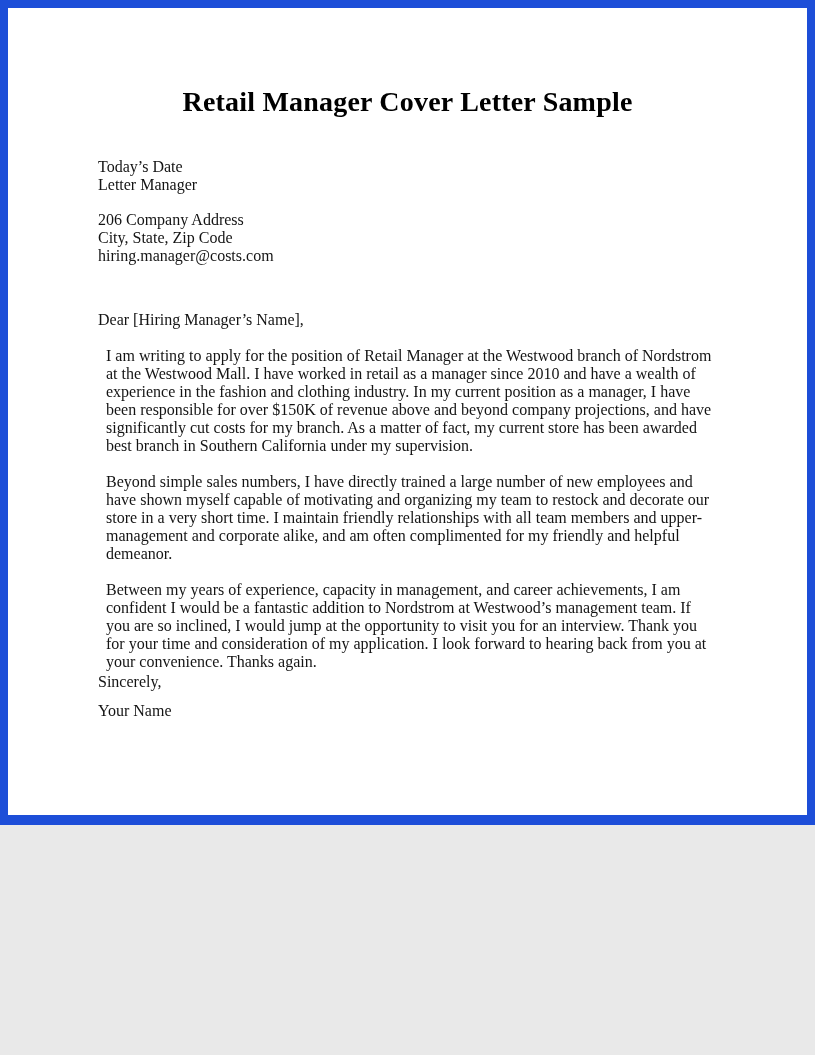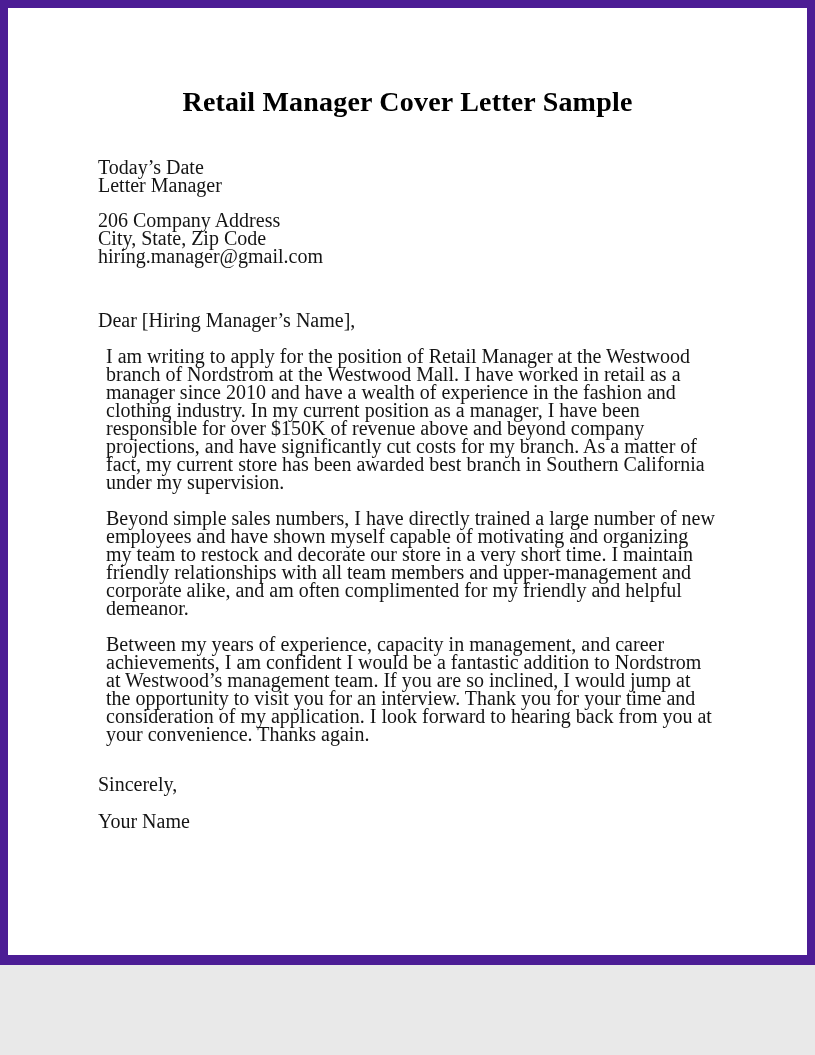--- a/index.html
+++ b/index.html
@@ -4,22 +4,22 @@
 <style>
   html, body {
     margin: 0;
     padding: 0;
     background: #e9e9e9;
     font-family: "Liberation Serif", "DejaVu Serif", serif;
   }
   .canvas {
     position: relative;
     width: 815px;
-    height: 965px;
-    background: #4c1d95;
+    height: 825px;
+    background: #1d4ed8;
     overflow: hidden;
   }
   .sheet {
     position: absolute;
     top: 8px;
     left: 8px;
     right: 8px;
     bottom: 10px;
     background: #ffffff;
     color: #141414;
@@ -28,60 +28,60 @@
     margin: 78px 0 0 0;
     text-align: center;
     font-size: 28px;
     font-weight: bold;
     color: #000000;
     letter-spacing: 0.2px;
   }
   .content {
     margin: 40px 89px 0 90px; 
     width: 620px;
-    font-size: 20px;
+    font-size: 16px;
     line-height: 18px;
   }
   .line {
     white-space: pre;
   }
   .address-group {
     margin-top: 17px;
   }
   .salutation {
     margin-top: 46px;
   }
   .body-paragraph {
     margin: 18px 0 0 8px;
   }
   .closing {
-    margin-top: 32px;
+    margin-top: 2px;
   }
   .signature {
-    margin-top: 19px;
+    margin-top: 11px;
   }
 </style>
 </head>
 <body>
 
 <div class="canvas">
   <div class="sheet">
 
     <h1 class="doc-title">Retail Manager Cover Letter Sample</h1>
 
     <div class="content">
 
       <div class="header-block">
         <div class="line">Today’s Date</div>
         <div class="line">Letter Manager</div>
 
         <div class="address-group">
           <div class="line">206 Company Address</div>
           <div class="line">City, State, Zip Code</div>
-          <div class="line">hiring.manager@gmail.com</div>
+          <div class="line">hiring.manager@costs.com</div>
         </div>
       </div>
 
       <div class="salutation line">Dear [Hiring Manager’s Name],</div>
 
       <p class="body-paragraph">I am writing to apply for the position of Retail Manager at the Westwood branch of Nordstrom at the Westwood Mall. I have worked in retail as a manager since 2010 and have a wealth of experience in the fashion and clothing industry. In my current position as a manager, I have been responsible for over $150K of revenue above and beyond company projections, and have significantly cut costs for my branch. As a matter of fact, my current store has been awarded best branch in Southern California under my supervision.</p>
 
       <p class="body-paragraph">Beyond simple sales numbers, I have directly trained a large number of new employees and have shown myself capable of motivating and organizing my team to restock and decorate our store in a very short time. I maintain friendly relationships with all team members and upper-management and corporate alike, and am often complimented for my friendly and helpful demeanor.</p>
 
       <p class="body-paragraph">Between my years of experience, capacity in management, and career achievements, I am confident I would be a fantastic addition to Nordstrom at Westwood’s management team. If you are so inclined, I would jump at the opportunity to visit you for an interview. Thank you for your time and consideration of my application. I look forward to hearing back from you at your convenience. Thanks again.</p>

